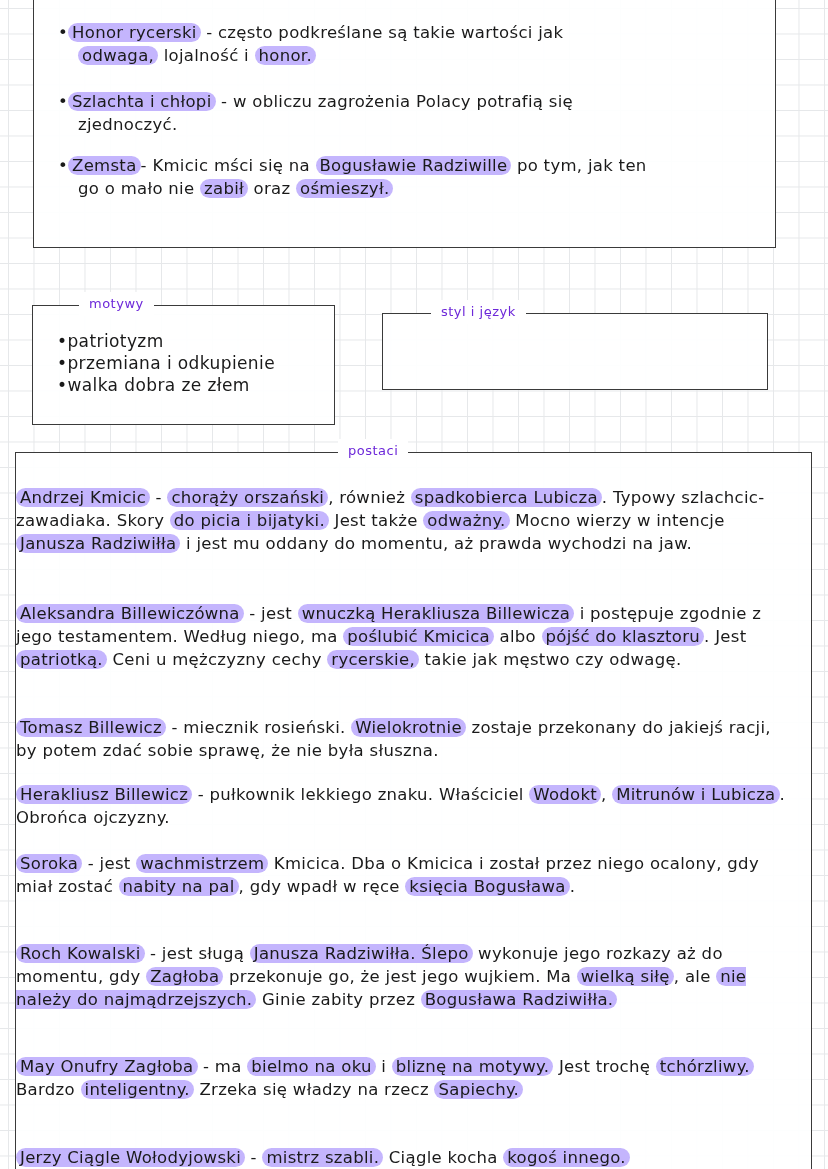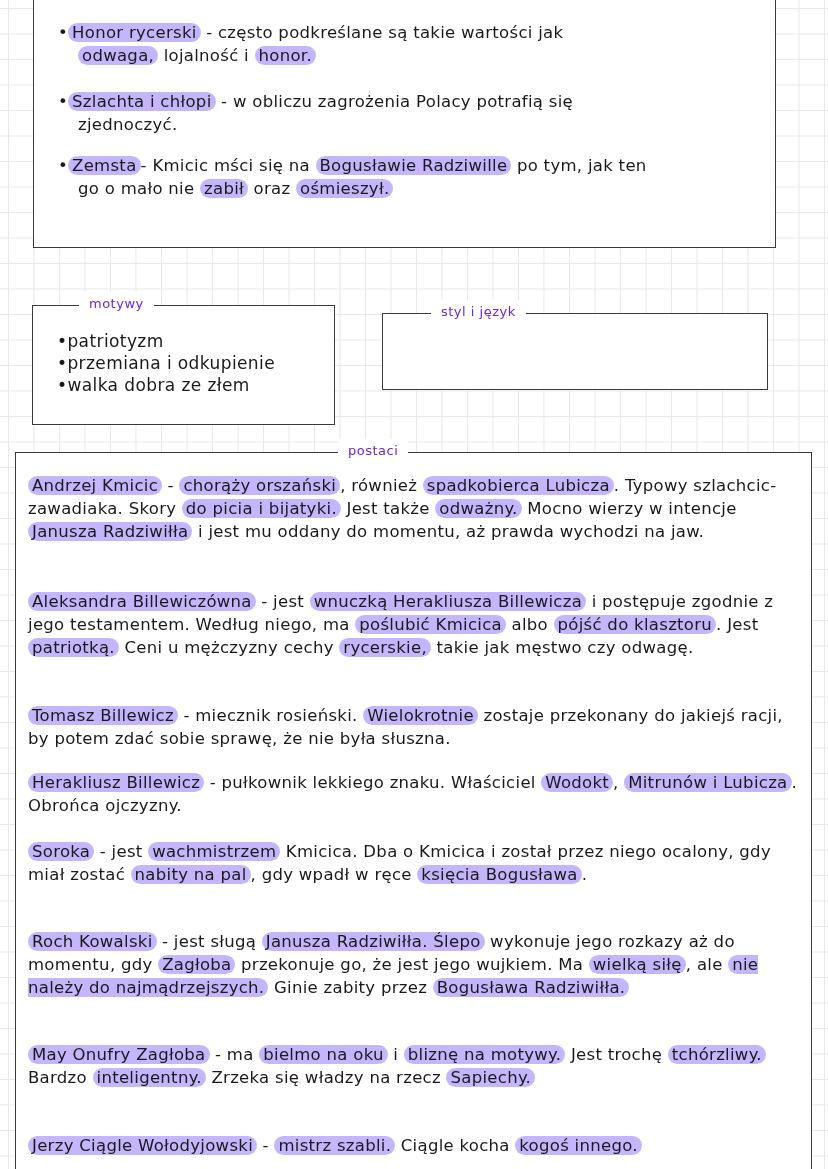--- a/index.html
+++ b/index.html
@@ -18,21 +18,21 @@
   .box-title {
     position: absolute; top: -14px; padding: 0 10px; background: #fff;
     color: #6d28d9; font-size: 13px; line-height: 24px; letter-spacing: 0.5px;
   }
   .hl { background: #c4b5fd; border-radius: 10px; padding: 0 4px; }
   .txt { font-size: 16.5px; line-height: 23px; letter-spacing: 0.3px; }
   .themes-item { position: absolute; left: 58px; width: 700px; }
   .ind { display: block; padding-left: 20px; }
   ul.plain { list-style: none; margin: 0; padding: 0; }
   ul.plain li { font-size: 17px; line-height: 22px; letter-spacing: 0.4px; }
-  .char { position: absolute; left: 28px; width: 780px; }
+  .char { position: absolute; left: 16px; width: 780px; margin-top: 12px; }
 </style>
 </head>
 <body>
 
 <div class="box" style="left:33px; top:-4px; width:743px; height:252px; border-top:none;">
 </div>
 
 <div class="themes-item txt" style="top:21px;">
   <span>•</span><span class="hl">Honor rycerski</span><span> - </span><span>często podkreślane są takie wartości jak </span>
   <span class="ind">

